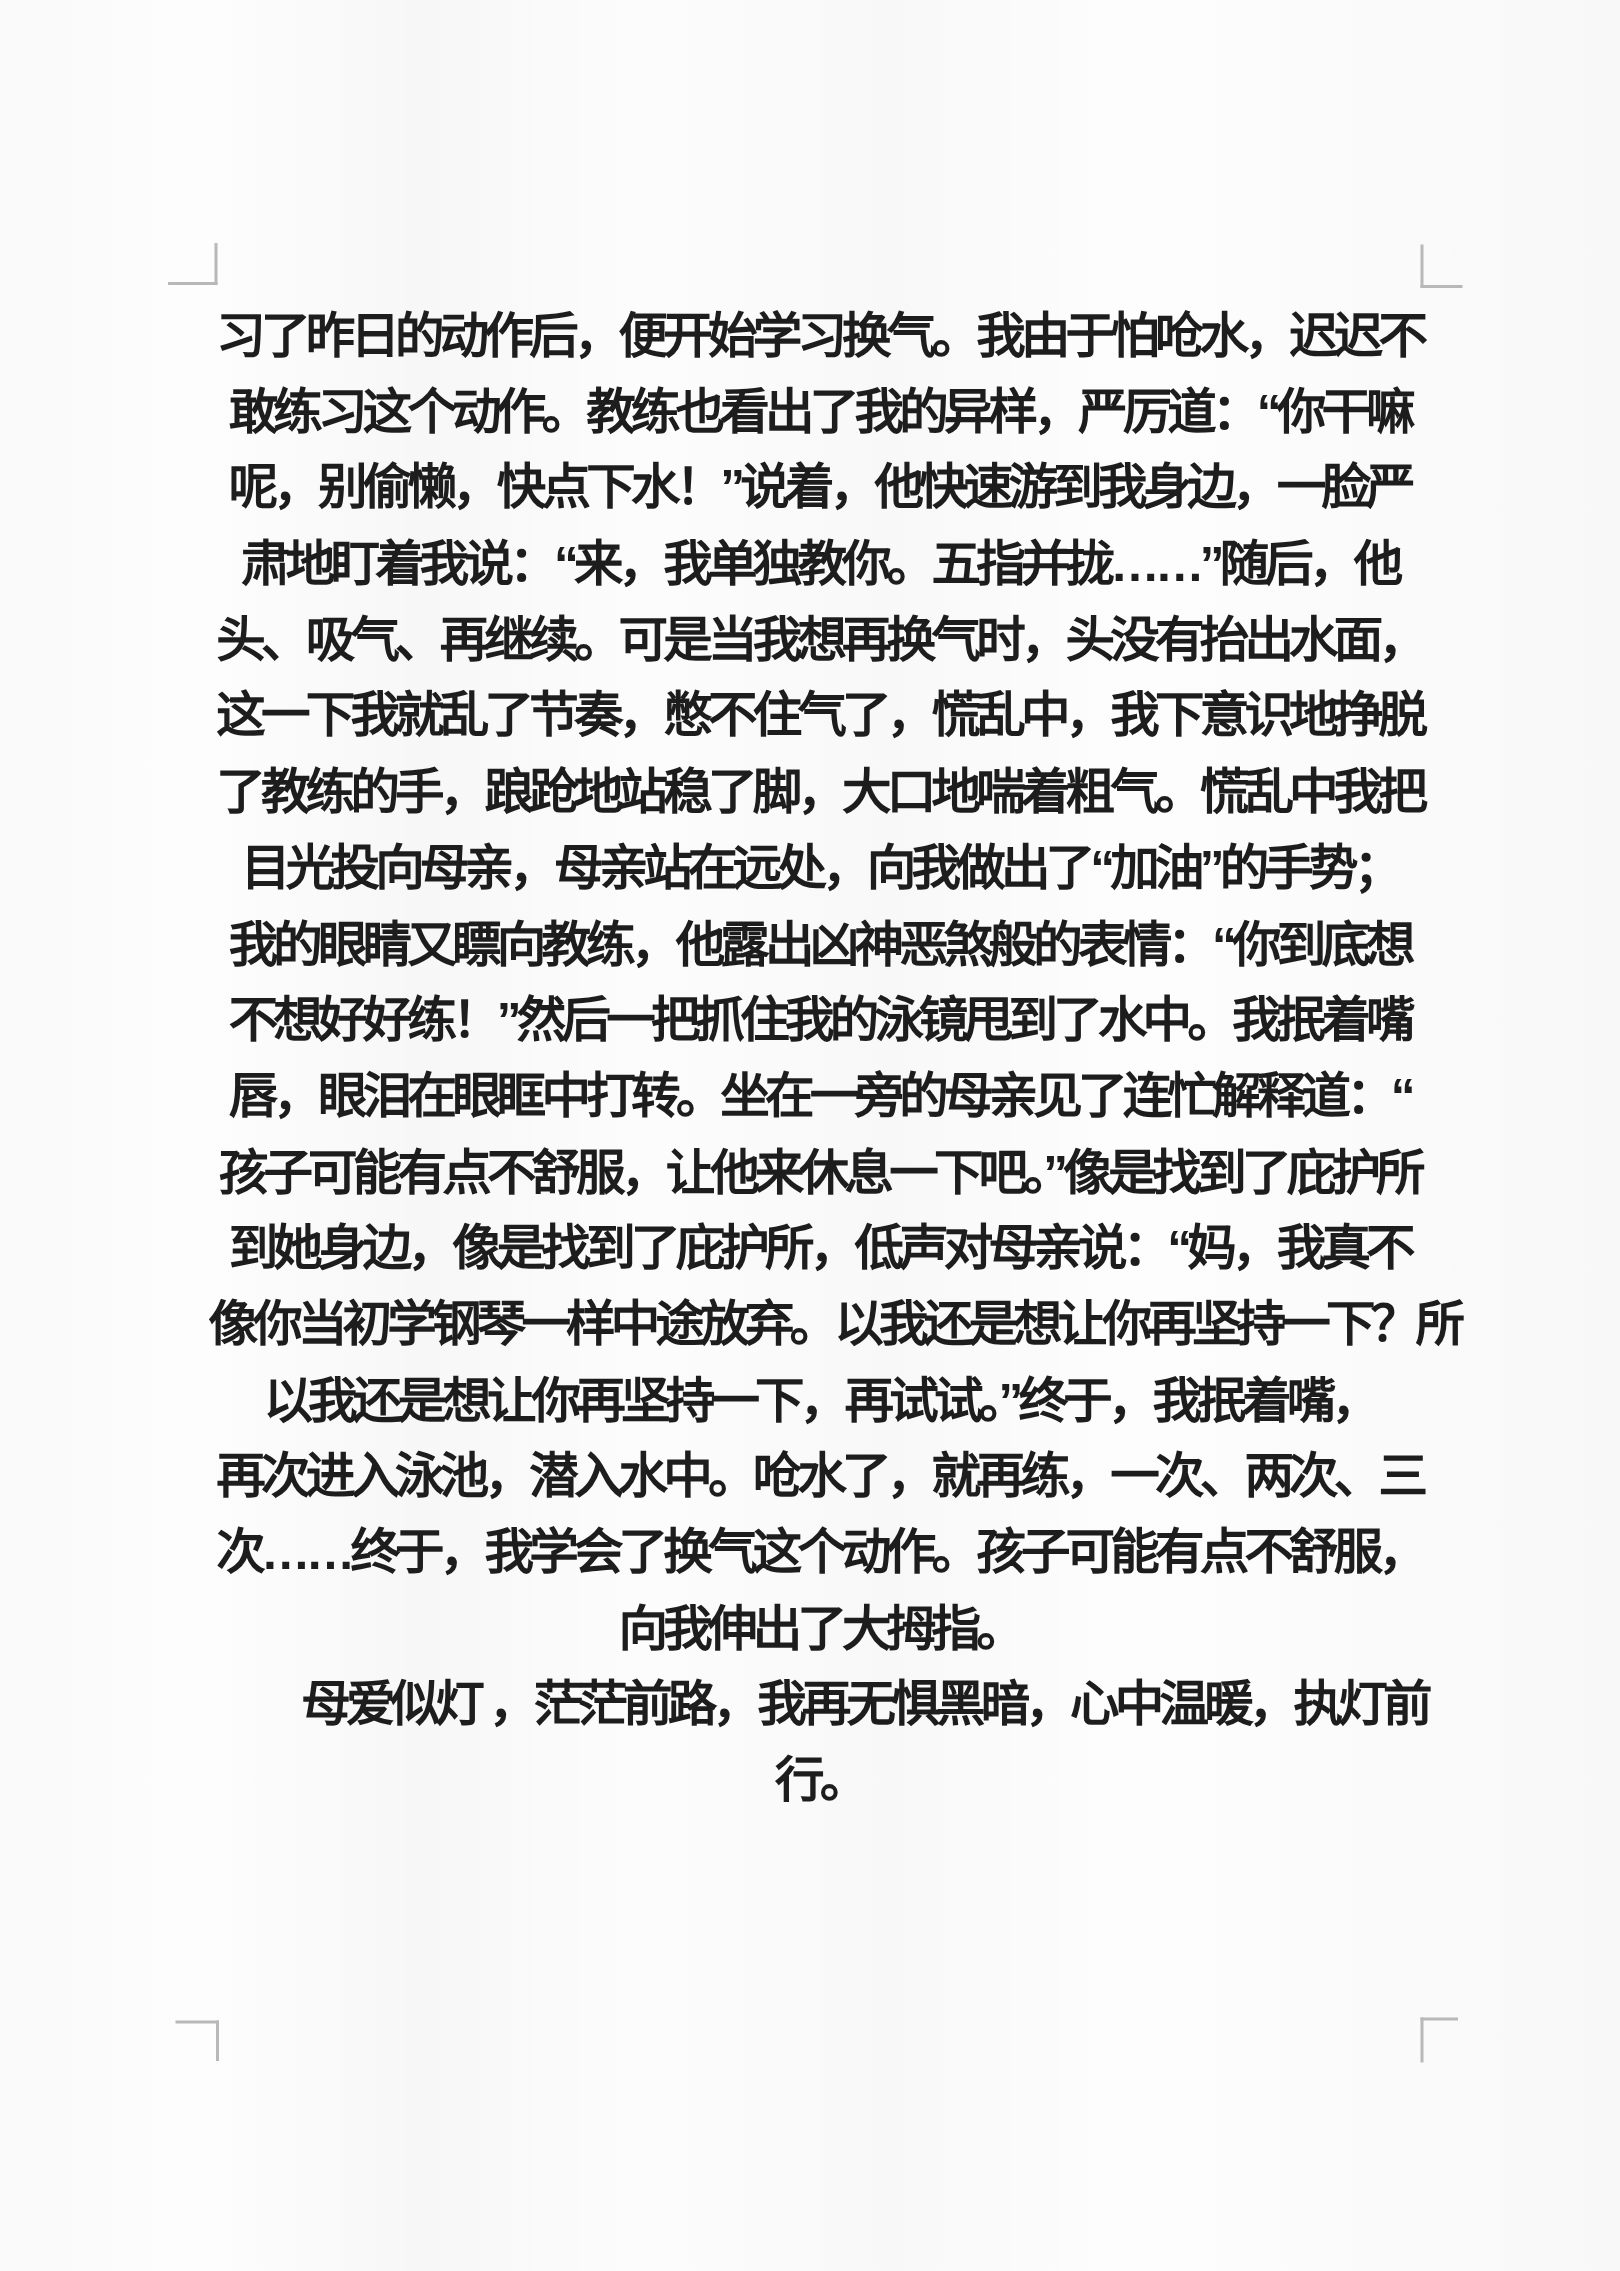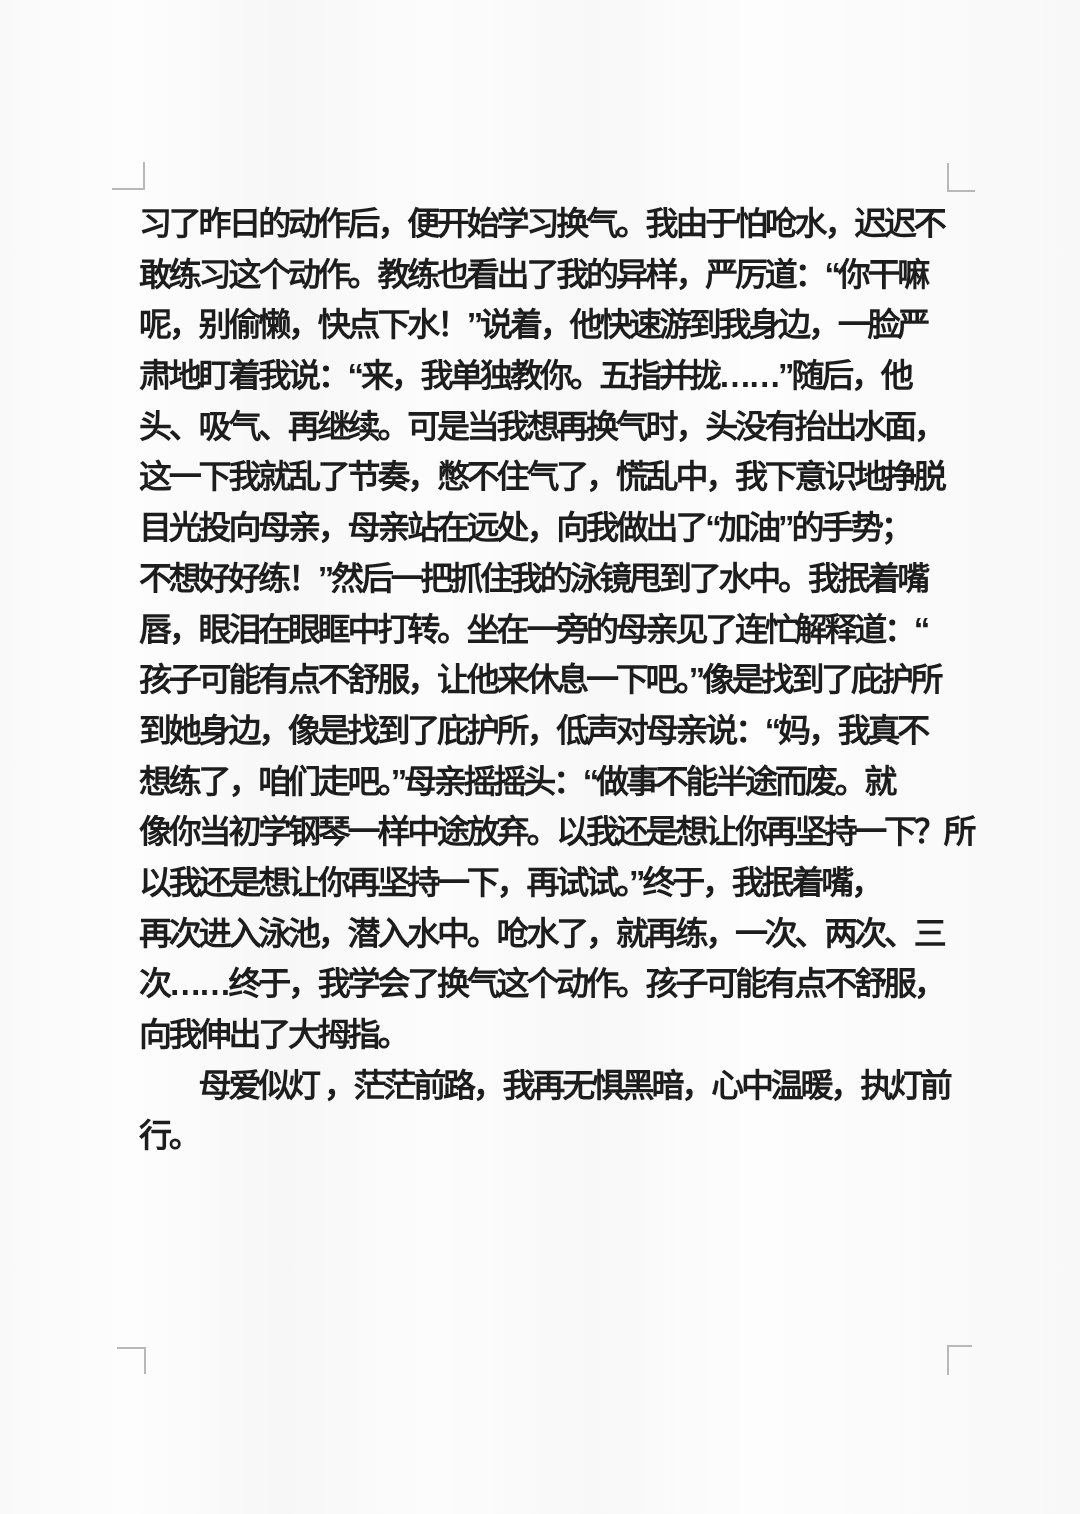--- a/index.html
+++ b/index.html
@@ -65,44 +65,46 @@
     width: 815px;
     color: var(--ink);
     font-size: 33px;
     font-weight: 600;
     letter-spacing: -3.2px;
     line-height: 50.7px;
   }
   .text-line {
     height: 50.7px;
     white-space: nowrap;
+    text-align: center;
   }
 </style>
 </head>
 <body style="background: rgb(253, 253, 253);">
 
 <div class="page">
   <div class="crop crop-tl"></div>
   <div class="crop crop-tr"></div>
   <div class="crop crop-bl"></div>
   <div class="crop crop-br"></div>
 
   <div class="text-block">
       <div class="text-line">习了昨日的动作后，便开始学习换气。我由于怕呛水，迟迟不</div>
       <div class="text-line">敢练习这个动作。教练也看出了我的异样，严厉道：“你干嘛</div>
       <div class="text-line">呢，别偷懒，快点下水！”说着，他快速游到我身边，一脸严</div>
       <div class="text-line">肃地盯着我说：“来，我单独教你。五指并拢……”随后，他</div>
       <div class="text-line">头、吸气、再继续。可是当我想再换气时，头没有抬出水面，</div>
       <div class="text-line">这一下我就乱了节奏，憋不住气了，慌乱中，我下意识地挣脱</div>
+      <div class="text-line">了教练的手，踉跄地站稳了脚，大口地喘着粗气。慌乱中我把</div>
       <div class="text-line">目光投向母亲，母亲站在远处，向我做出了“加油”的手势；</div>
+      <div class="text-line">我的眼睛又瞟向教练，他露出凶神恶煞般的表情：“你到底想</div>
       <div class="text-line">不想好好练！”然后一把抓住我的泳镜甩到了水中。我抿着嘴</div>
       <div class="text-line">唇，眼泪在眼眶中打转。坐在一旁的母亲见了连忙解释道：“</div>
       <div class="text-line">孩子可能有点不舒服，让他来休息一下吧。”像是找到了庇护所</div>
       <div class="text-line">到她身边，像是找到了庇护所，低声对母亲说：“妈，我真不</div>
-      <div class="text-line">想练了，咱们走吧。”母亲摇摇头：“做事不能半途而废。就</div>
       <div class="text-line">像你当初学钢琴一样中途放弃。以我还是想让你再坚持一下？所</div>
       <div class="text-line">以我还是想让你再坚持一下，再试试。”终于，我抿着嘴，</div>
       <div class="text-line">再次进入泳池，潜入水中。呛水了，就再练，一次、两次、三</div>
       <div class="text-line">次……终于，我学会了换气这个动作。孩子可能有点不舒服，</div>
       <div class="text-line">向我伸出了大拇指。</div>
       <div class="text-line">　　母爱似灯 ，茫茫前路，我再无惧黑暗，心中温暖，执灯前</div>
       <div class="text-line">行。</div>
     </div>
 </div>
 

